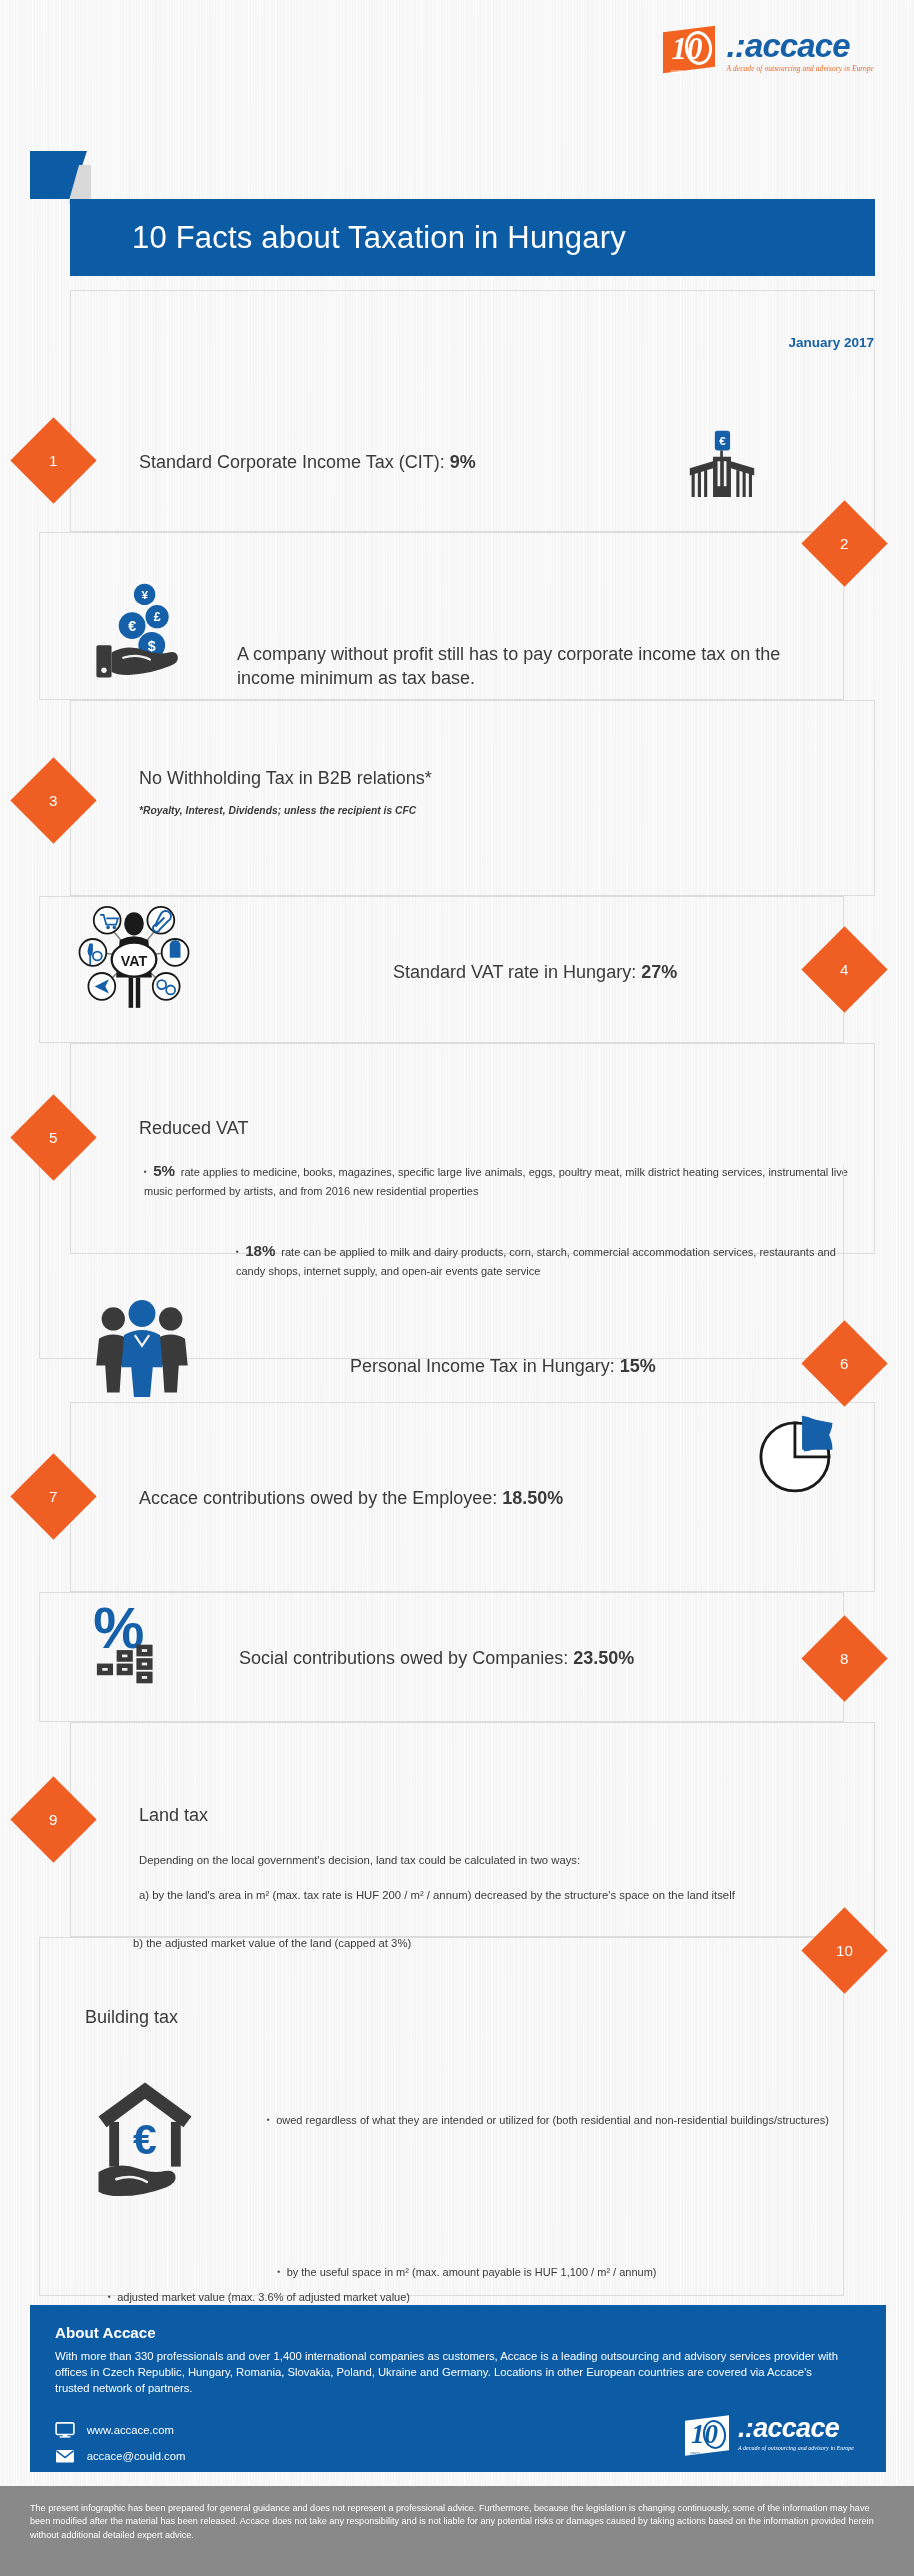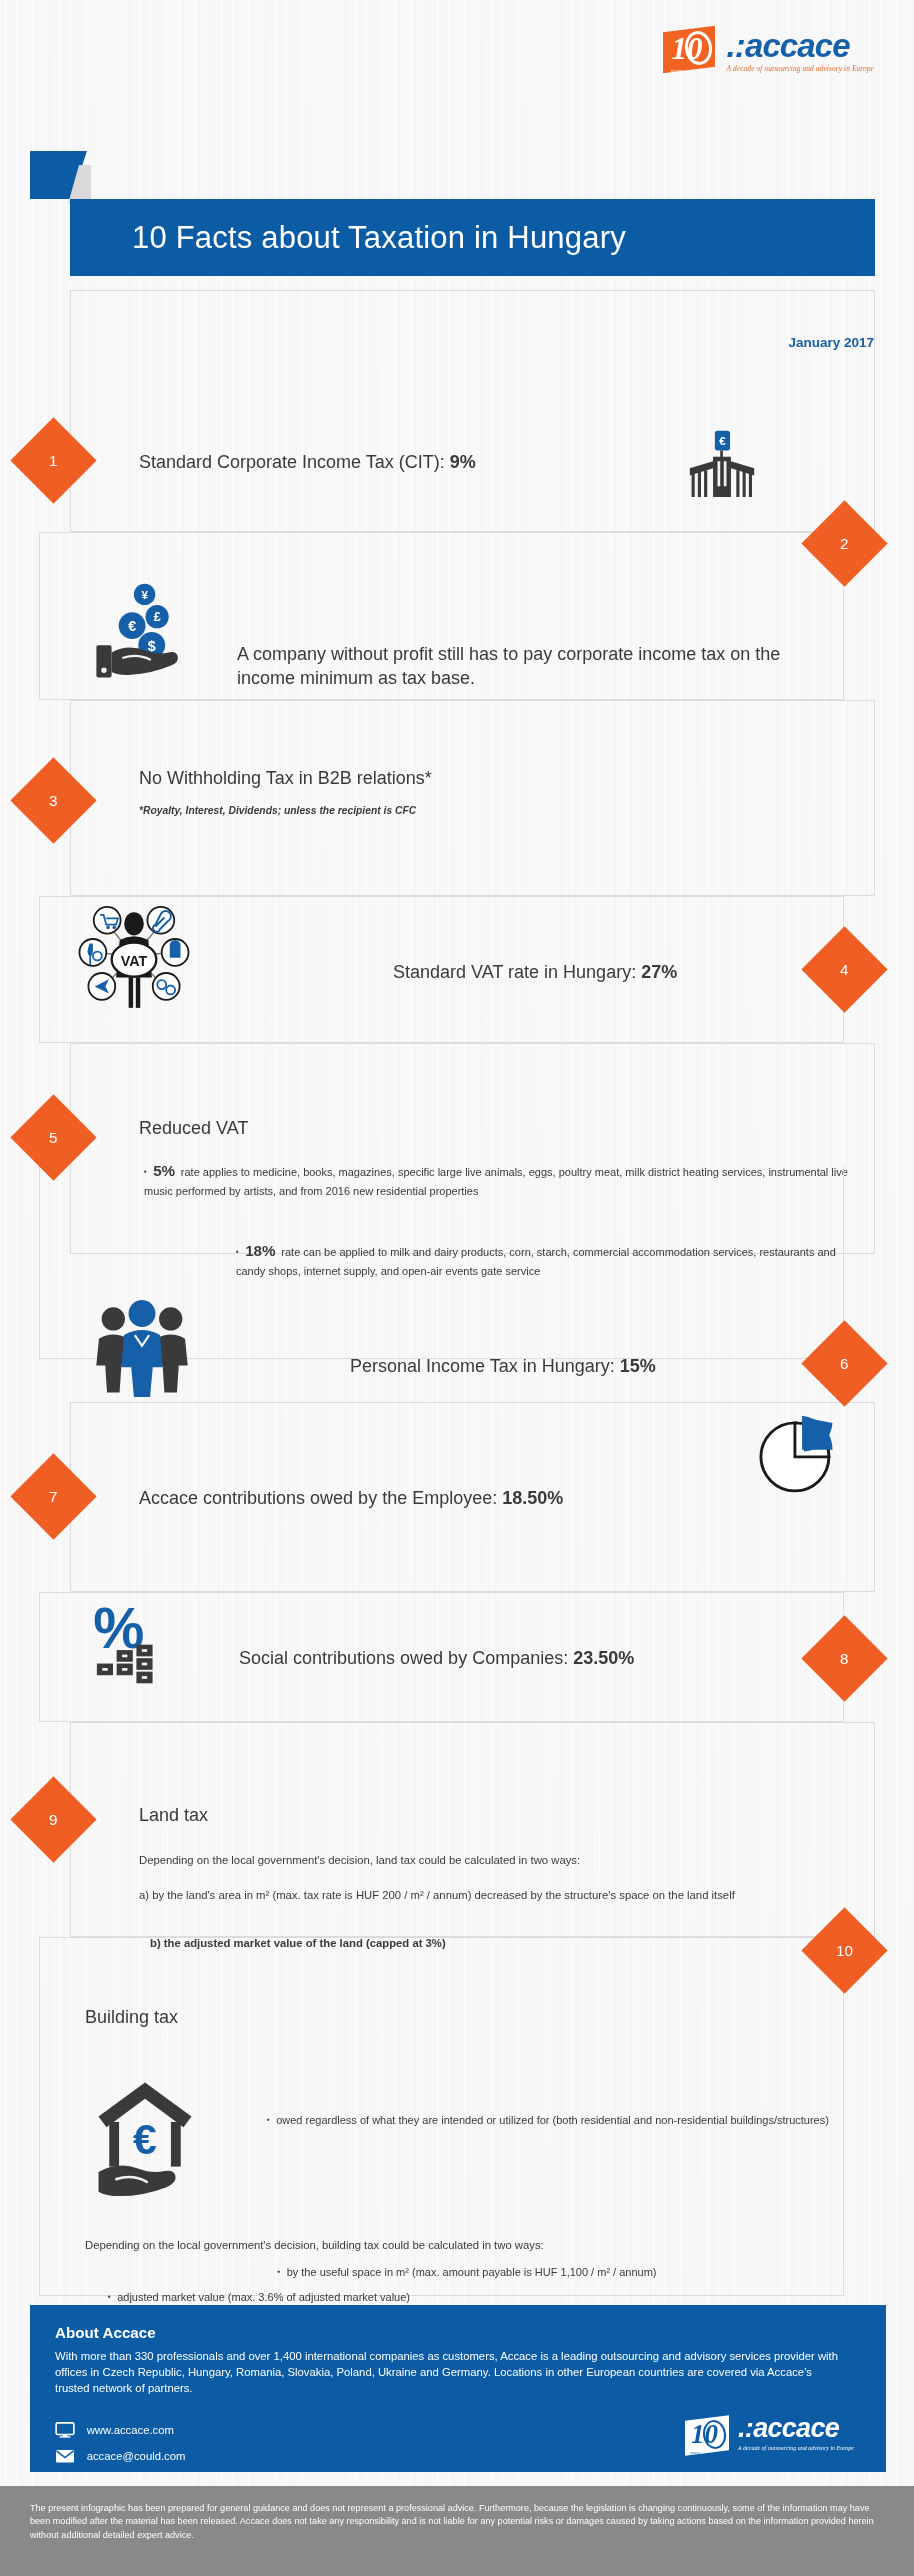--- a/index.html
+++ b/index.html
@@ -471,40 +471,39 @@
     </g>
   </svg>
 
   <div class="card" style="left:70px; top:1722px; width:805px; height:215px;"></div>
   <div class="badge" style="left:23px; top:1789px;">
     <span>9</span>
   </div>
   <div class="head-text" style="left:139px; top:1805px;">Land tax</div>
   <div class="body-text" style="left:139px; top:1852px; width:700px;">Depending on the local government's decision, land tax could be calculated in two ways:</div>
   <div class="body-text" style="left:139px; top:1887px; width:709px;">a)  by the land's area in m² (max. tax rate is HUF 200 / m² / annum) decreased by the structure's space on the land itself</div>
-  <div class="body-text" style="left:150px; top:1935px; width:709px;font-weight:bold;">b)  the adjusted market value of the land (capped at 3%)</div>
+  <div class="body-text" style="left:133px; top:1935px; width:709px;">b)  the adjusted market value of the land (capped at 3%)</div>
 
   <div class="card" style="left:39px; top:1937px; width:805px; height:359px;"></div>
   <div class="badge" style="left:814px; top:1920px;">
     <span>10</span>
   </div>
   <div class="head-text" style="left:85px; top:2007px;">Building tax</div>
 
   <svg class="icon" style="left:91px; top:2079px;" width="108" height="118" viewBox="0 0 120 132">
     <path d="M60 4 L112 42 l-9 12 l-43 -32 l-43 32 l-9 -12 z" fill="#3a3a3a"></path>
     <rect x="20" y="48" width="11" height="50" fill="#3a3a3a"></rect>
     <rect x="89" y="48" width="11" height="50" fill="#3a3a3a"></rect>
     <text x="60" y="84" font-size="48" font-weight="700" fill="#1560a8" text-anchor="middle" font-family="Liberation Sans, sans-serif">€</text>
     <path d="M8 104 q22 -12 44 -4 q16 6 30 3 q10 -2 12 5 q2 8 -10 13 q-26 10 -52 10 q-16 0 -24 -5 z" fill="#3a3a3a"></path>
     <path d="M28 112 q18 -6 34 3" stroke="#f2f2f2" stroke-width="3" fill="none" stroke-linecap="round"></path>
   </svg>
   <div class="bullet-text" style="left:267px; top:2112px; width:574px;">
     <span class="bu">▪</span><span>owed regardless of what they are intended or utilized for (both residential and non-residential buildings/structures)</span>
   </div>
-  <div class="body-text" style="left:85px; top:2237px; width:718px;">Depending on the local government's decision, building tax could be calculated in two ways:</div>
   <div class="bullet-text" style="left:108px; top:2264px; width:718px;text-align:center;">
     <span class="bu">▪</span><span>by the useful space in m² (max. amount payable is HUF 1,100 / m² / annum)</span>
   </div>
   <div class="bullet-text" style="left:108px; top:2289px; width:718px;">
     <span class="bu">▪</span><span>adjusted market value (max. 3.6% of adjusted market value)</span>
   </div>
 
   <div class="footer">
     <h2>About Accace</h2>
     <p class="about">With more than 330 professionals and over 1,400 international companies as customers, Accace is a leading outsourcing and advisory services provider with offices in Czech Republic, Hungary, Romania, Slovakia, Poland, Ukraine and Germany. Locations in other European countries are covered via Accace's trusted network of partners.</p>

